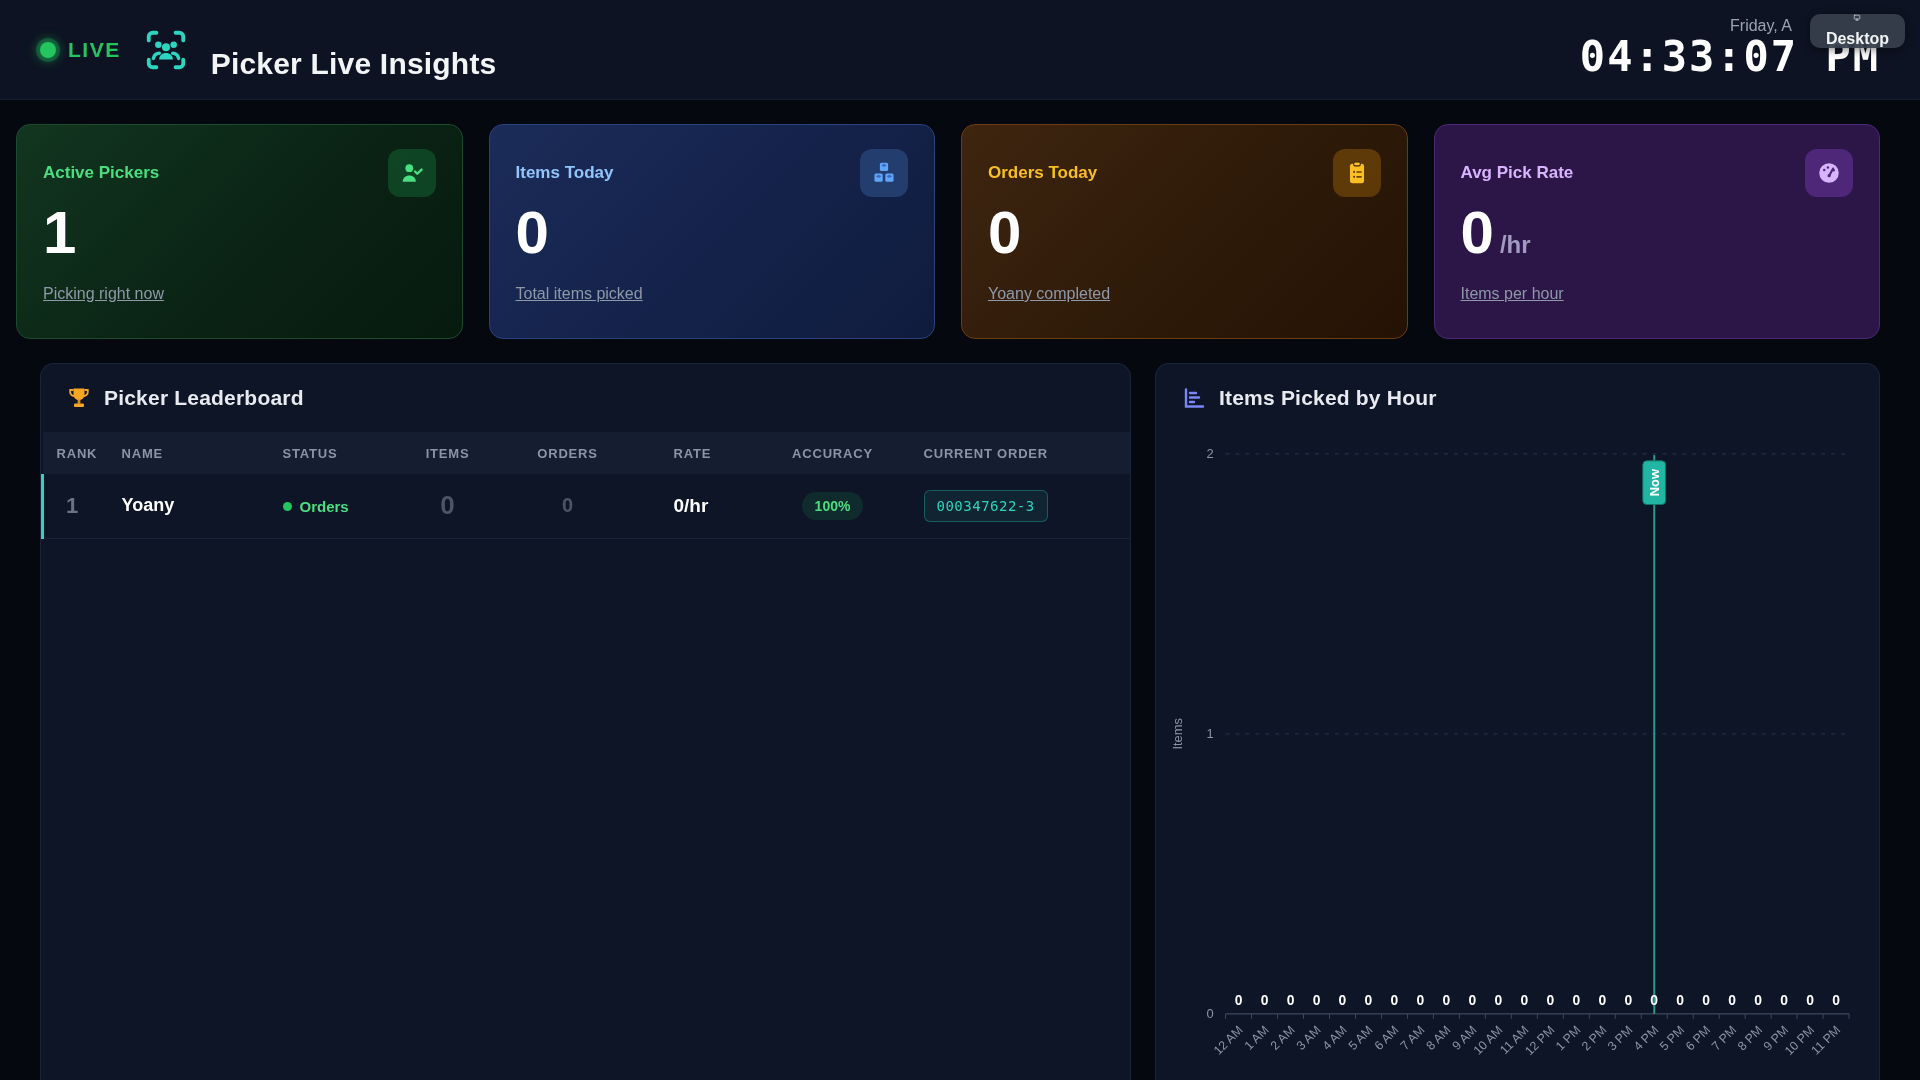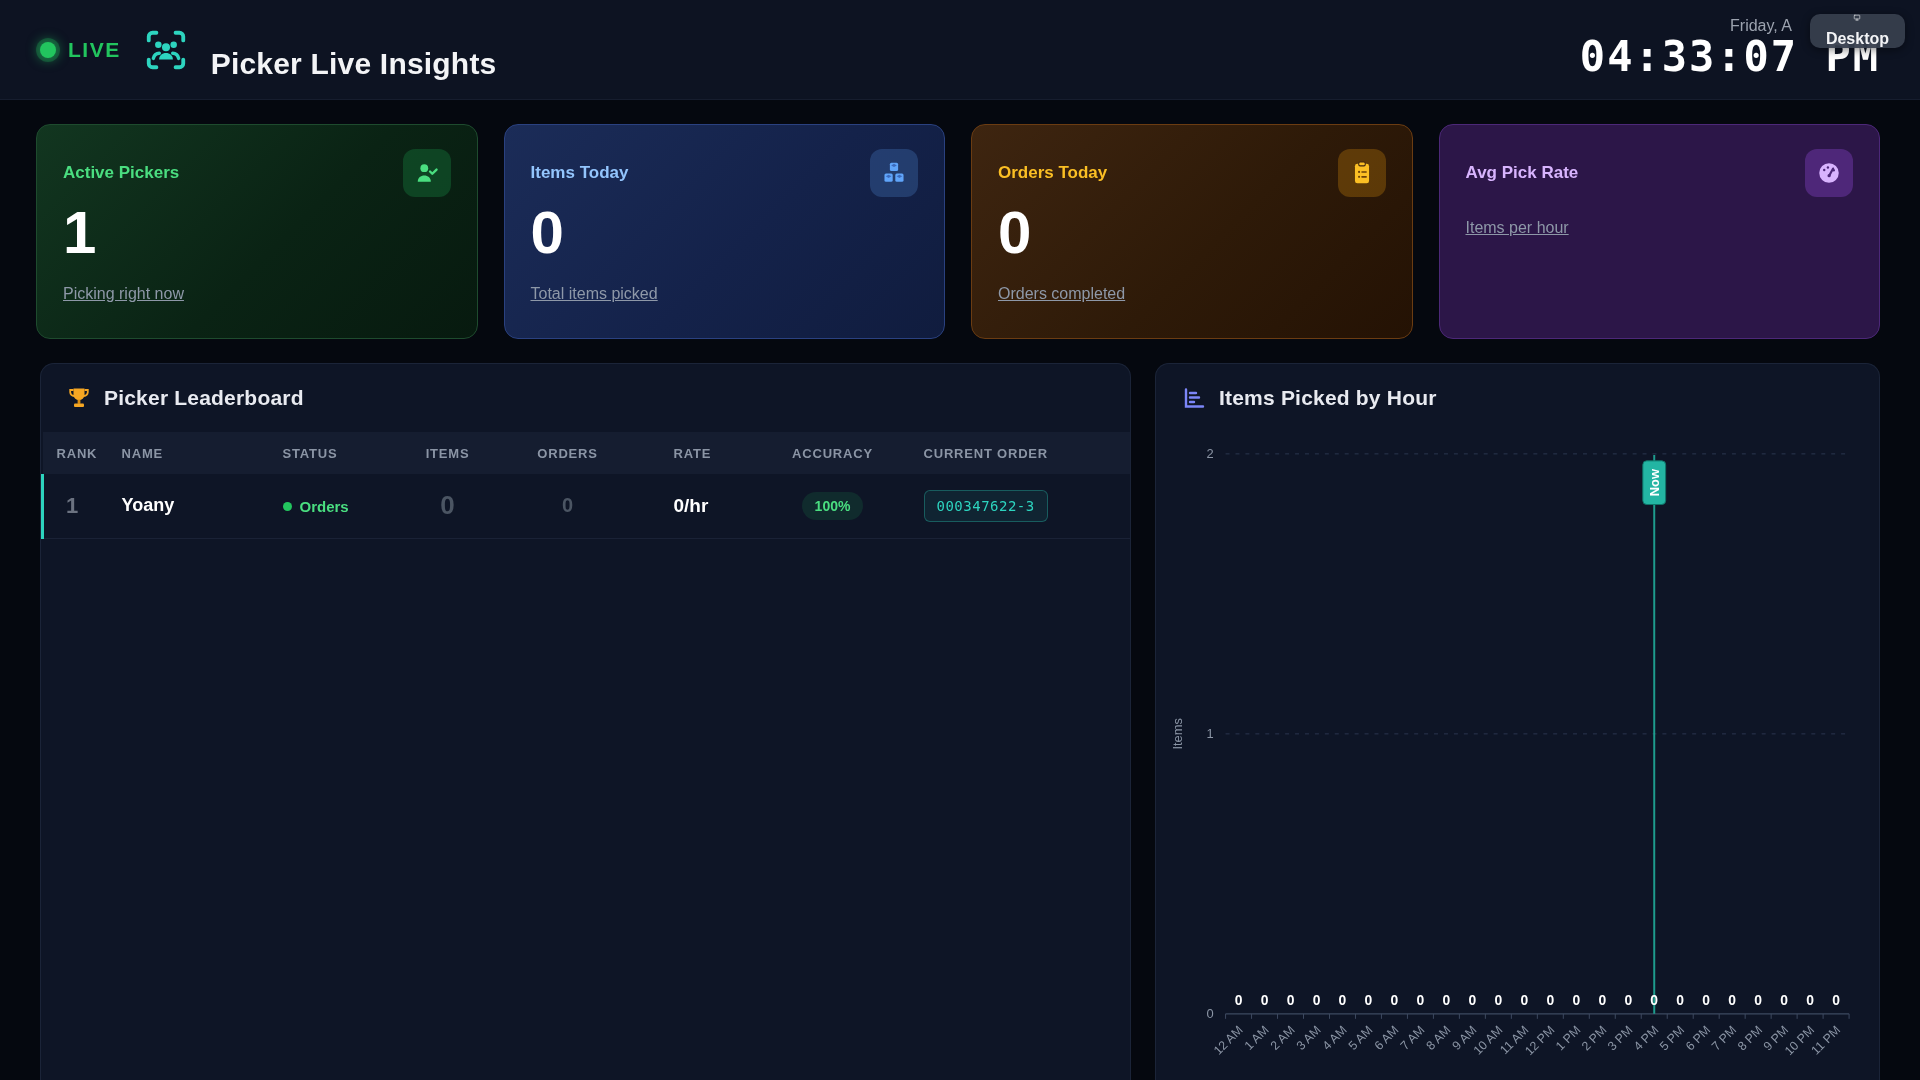--- a/index.html
+++ b/index.html
@@ -36,21 +36,21 @@
     position:absolute; top:14px; right:15px; height:34px;
     background:rgba(55,62,77,.95); border-radius:10px;
     display:flex; align-items:center; gap:9px; padding:0 16px;
     color:#f3f4f6; font-size:16px; font-weight:700; cursor:pointer;
     box-shadow:0 2px 8px rgba(0,0,0,.45);
     flex-direction:column;
   }
   
   .stats-row {
     display:grid; grid-template-columns:repeat(4,1fr); gap:26px;
-    margin:24px 40px 0 36px;
+    margin:24px 40px 0 16px;
   }
   .stat-card { border-radius:14px; padding:24px 26px; height:215px; position:relative; }
   .stat-card .card-top { display:flex; align-items:flex-start; justify-content:space-between; }
   .stat-title { font-size:17px; font-weight:600; margin-top:14px; }
   .icon-box { width:48px; height:48px; border-radius:12px; display:flex; align-items:center; justify-content:center; }
   .stat-value { font-size:60px; font-weight:800; color:#ffffff; margin-top:6px; line-height:1; }
   .stat-unit { font-size:24px; font-weight:700; color:#a29bc0; margin-left:6px; }
   .stat-sub { font-size:16px; color:#8e98a8; margin-top:22px;text-decoration:underline; }
   .card-green  { background:linear-gradient(135deg,#123620 0%,#0a2314 55%,#071a0f 100%); border:1px solid #1e4b2e; }
   .card-green  .stat-title { color:#4ade80; }
@@ -188,37 +188,38 @@
           <rect x="5.5" y="3.5" width="13" height="18" rx="2.2" fill="#fbbf24"></rect>
           <rect x="9" y="1.8" width="6" height="3.6" rx="1.2" fill="#fbbf24" stroke="#3e2510" stroke-width="1"></rect>
           <circle cx="9.3" cy="11" r="1" fill="#6b4007"></circle>
           <rect x="11.3" y="10.3" width="5.2" height="1.5" rx=".7" fill="#6b4007"></rect>
           <circle cx="9.3" cy="15.5" r="1" fill="#6b4007"></circle>
           <rect x="11.3" y="14.8" width="5.2" height="1.5" rx=".7" fill="#6b4007"></rect>
         </svg>
       </div>
     </div>
     <div class="stat-value"><span>0</span><span class="stat-unit"></span></div>
-    <div class="stat-sub">Orders completed</div>
+    <div class="stat-sub">Yoany completed</div>
   </div>
 
   <div class="stat-card card-purple">
     <div class="card-top">
       <div class="stat-title">Avg Pick Rate</div>
       <div class="icon-box">
         <svg width="26" height="26" viewBox="0 0 24 24">
           <circle cx="12" cy="12" r="9" fill="#d8b4fe"></circle>
           <circle cx="7.6" cy="9.2" r="1.1" fill="#4c2878"></circle>
           <circle cx="11" cy="6.9" r="1.1" fill="#4c2878"></circle>
           <circle cx="16.4" cy="9.4" r="1.1" fill="#4c2878"></circle>
           <path d="M15.8 7.9l-3.4 6.1" stroke="#4c2878" stroke-width="2" stroke-linecap="round"></path>
           <circle cx="12.1" cy="14.5" r="1.5" fill="#4c2878"></circle>
         </svg>
       </div>
     </div>
+    <div class="stat-value"><span>0</span><span class="stat-unit">/hr</span></div>
     <div class="stat-sub">Items per hour</div>
   </div>
 </div>
 
 <div class="main">
 
   <div class="panel panel-left">
     <div class="panel-header">
       <svg width="24" height="24" viewBox="0 0 24 24">
         <path d="M6.5 2.5h11v6.2a5.5 5.5 0 0 1-11 0Z" fill="#f5a623"></path>

